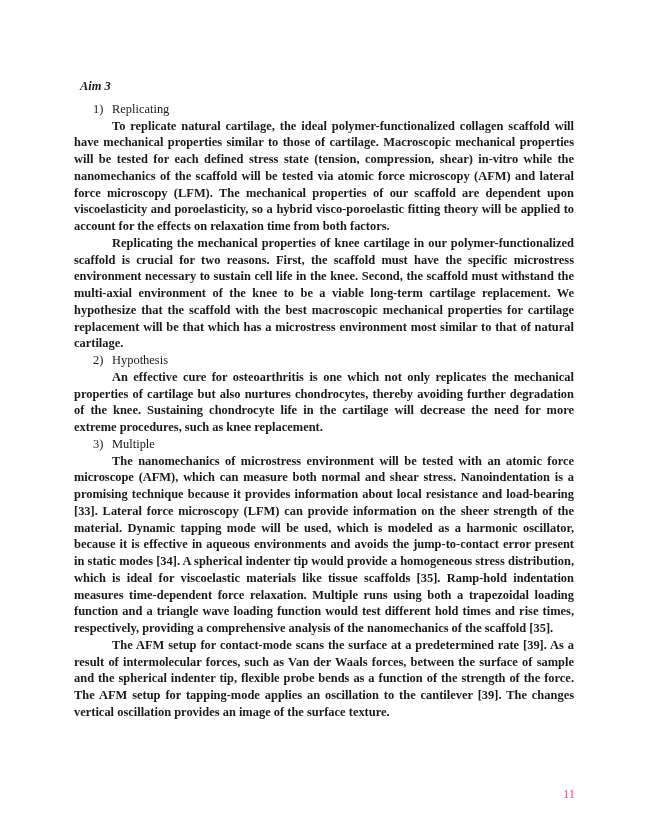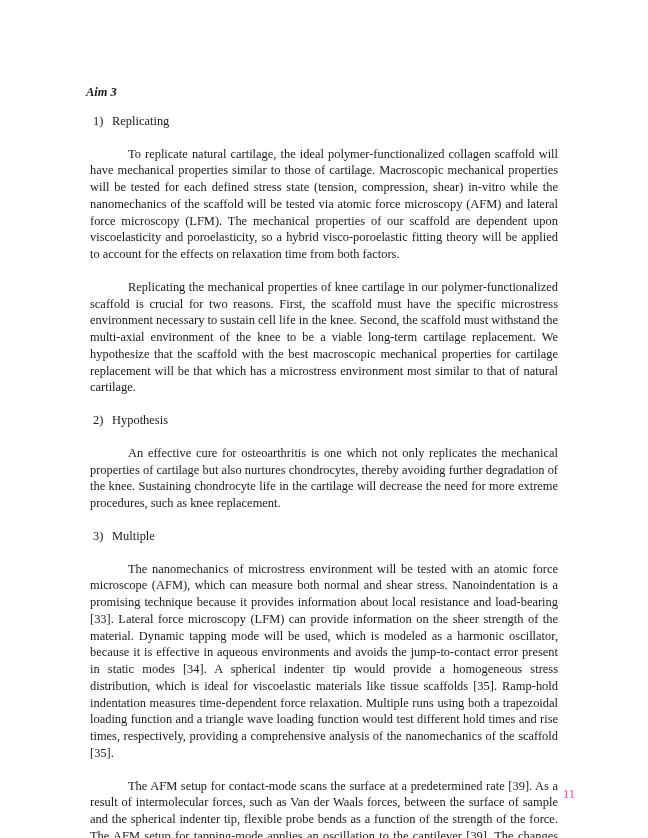--- a/index.html
+++ b/index.html
@@ -2,24 +2,24 @@
 <html><head>
 <meta charset="utf-8">
 <style>
   html, body { margin: 0; padding: 0; background: #ffffff; }
   body { width: 648px; height: 838px; position: relative; overflow: hidden; }
   .page {
     position: absolute; left: 74px; top: 72px; width: 500px;
     font-family: "Liberation Serif", serif; font-size: 12.45px; line-height: 16.75px;
     color: #1a1a1a;
   }
-  .aim { font-weight: bold; font-style: italic; margin: 12px; }
+  .aim { font-weight: bold; font-style: italic; margin: 6px; }
   .heading { margin: 0; padding-left: 19px; display: flex; }
   .heading .num { width: 19px; display: inline-block; }
-  .para { margin: 16px; text-align: justify; text-indent: 38px; }
+  .para { margin: 0; text-align: justify; text-indent: 38px; font-weight: bold; }
   .page-number {
     position: absolute; left: 563px; top: 787px;
     font-family: "Liberation Serif", serif; font-size: 12.45px; color: #ec4899;
   }
 </style>
 </head>
 <body>
 
 <div class="page">
   <p class="aim">Aim 3</p>

